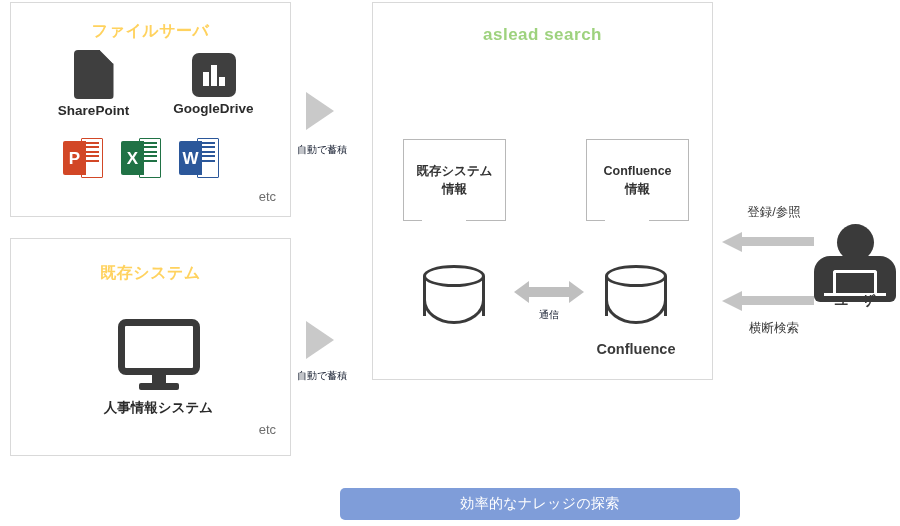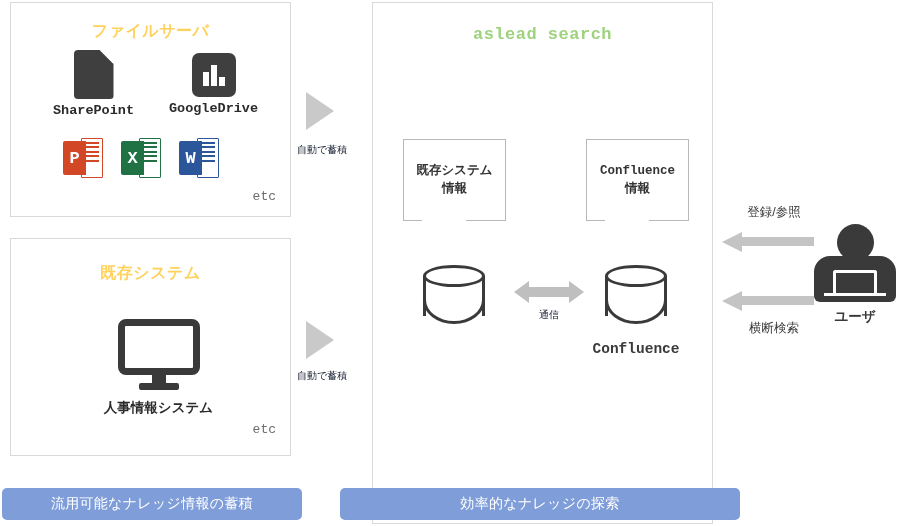--- a/index.html
+++ b/index.html
@@ -19,37 +19,36 @@
     background: #ffffff;
     overflow: hidden;
   }
 
   
   .panel {
     position: absolute;
     background: #ffffff;
     border: 1px solid #d9d9d9;
     box-sizing: border-box;
-    font-family: Liberation Mono, monospace;
   }
   .panel-title {
     position: absolute;
     left: 0;
     width: 100%;
     text-align: center;
     font-weight: bold;
     letter-spacing: .5px;
   }
   .title-yellow { color: #ffd25e; font-size: 16px; }
   .title-green  { color: #9ed27e; font-size: 17px; }
 
   
   #panel-fileserver { left: 10px;  top: 2px;   width: 281px; height: 215px; }
   #panel-legacy     { left: 10px;  top: 238px; width: 281px; height: 218px; }
-  #panel-aslead     { left: 372px; top: 2px;   width: 341px; height: 522px; }
+  #panel-aslead     { left: 372px; top: 2px;   width: 341px; height: 378px; }
 
   .icon-cell {
     position: absolute;
     text-align: center;
   }
   .icon-label {
     font-size: 13.5px;
     font-weight: bold;
     color: #2b2b2b;
     white-space: nowrap;
@@ -534,18 +533,17 @@
       <div class="shaft"></div>
   </div>
   <div class="arrow-caption" style="left:728px; top:320px; width:92px;">横断検索</div>
 
   <div class="user-icon" style="left:814px; top:224px;">
     <div class="head"></div>
     <div class="shoulders"></div>
     <div class="laptop-screen"></div>
     <div class="laptop-base"></div>
   </div>
-  <div class="user-label" style="left:814px; top:308px; width:82px;">ユーザ</div>
-
-  <div class="banner" id="banner-left">流用可能なナレッジ情報の蓄積</div>
+  <div class="user-label" style="left:814px; top:292px; width:82px;">ユーザ</div>
+
   <div class="banner" id="banner-right">効率的なナレッジの探索</div>
 
 </div>
 
 </body></html>

